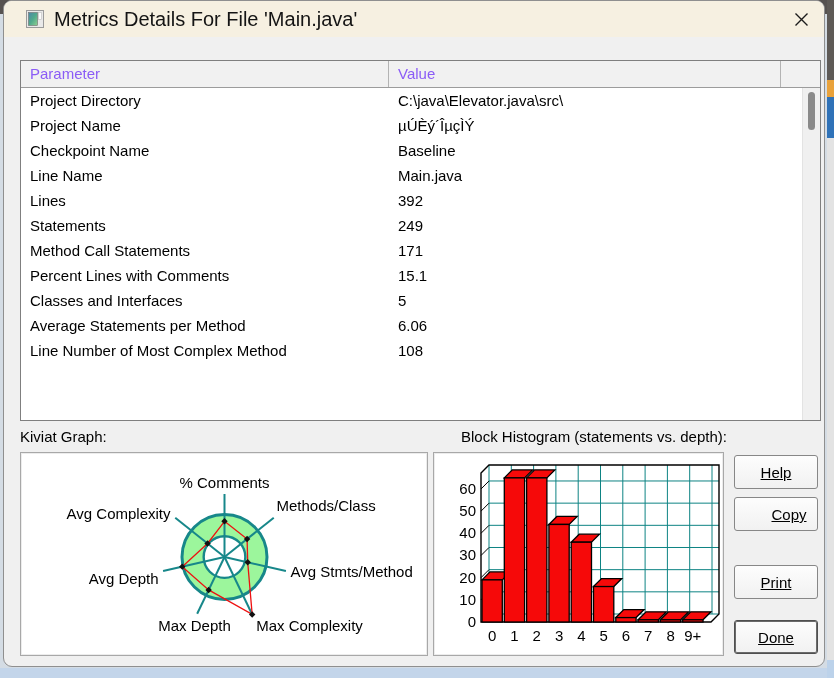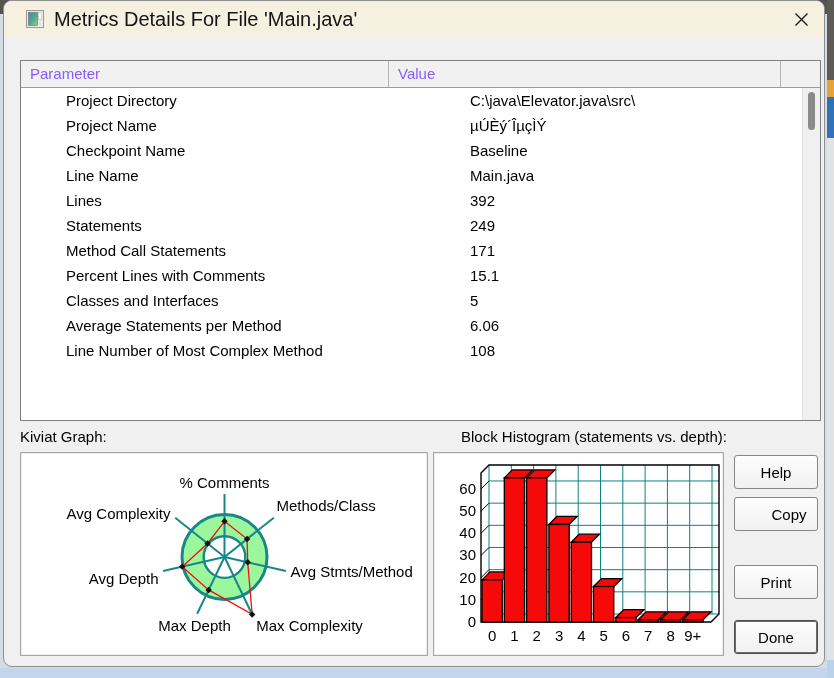--- a/index.html
+++ b/index.html
@@ -34,21 +34,21 @@
   }
   .thead{
     position:absolute;left:0;top:0;right:0;height:27px;background:#f1f1f1;
     border-bottom:1px solid #9c9c9c;display:flex;box-sizing:border-box;
   }
   .th{line-height:25px;padding-left:9px;box-sizing:border-box;border-right:1px solid #b3b3b3;color:#8b5cf6;}
   .th.param{width:368px;}
   .th.value{width:392px;}
   .tbody{position:absolute;left:0;top:27px;right:18px;bottom:0;overflow:hidden;}
   .trow{height:25px;display:flex;line-height:25px;white-space:nowrap;}
-  .td{padding-left:9px;box-sizing:border-box;margin-left:36px;}
+  .td{padding-left:9px;box-sizing:border-box;}
   .td.param{width:368px;}
   .vscroll{
     position:absolute;right:0;top:27px;bottom:0;width:18px;background:#f0f0f0;
     border-left:1px solid #e3e3e3;box-sizing:border-box;
   }
   .vthumb{position:absolute;left:5px;top:4px;width:7px;height:38px;background:#8a8a8a;border-radius:3.5px;}
   .section-label{position:absolute;font-size:15px;color:#000;white-space:nowrap;}
   #kiviat-label{left:16px;top:427px;}
   #histogram-label{left:457px;top:427px;}
   .panel{
@@ -57,21 +57,21 @@
   }
   #kiviat-panel{left:16px;top:451px;width:408px;height:204px;}
   #histogram-panel{left:429px;top:451px;width:291px;height:204px;}
   .panel svg{display:block;width:100%;height:100%;}
   svg text{font-family:"Liberation Sans",sans-serif;font-size:15px;fill:#000;}
   .btn{
     position:absolute;left:730px;width:84px;height:34px;
     background:linear-gradient(#fdfdfd,#f1f1f1);
     border:1px solid #878787;border-radius:3px;
     font-family:"Liberation Sans",sans-serif;font-size:15px;color:#000;
-    line-height:32px;cursor:pointer;box-sizing:border-box;
+    line-height:32px;cursor:pointer;box-sizing:border-box;text-decoration:underline;
   }
   #btn-help{top:454px;}
   #btn-copy{top:496px;padding-left:32px;}
   #btn-print{top:564px;}
   #btn-done{top:619px;border:1px solid #4f4f4f;box-shadow:inset 0 0 0 1px #6a6a6a;}
 </style>
 </head>
 <body>
 
 <div class="corner-dark" style="left:0;top:0;"></div>

